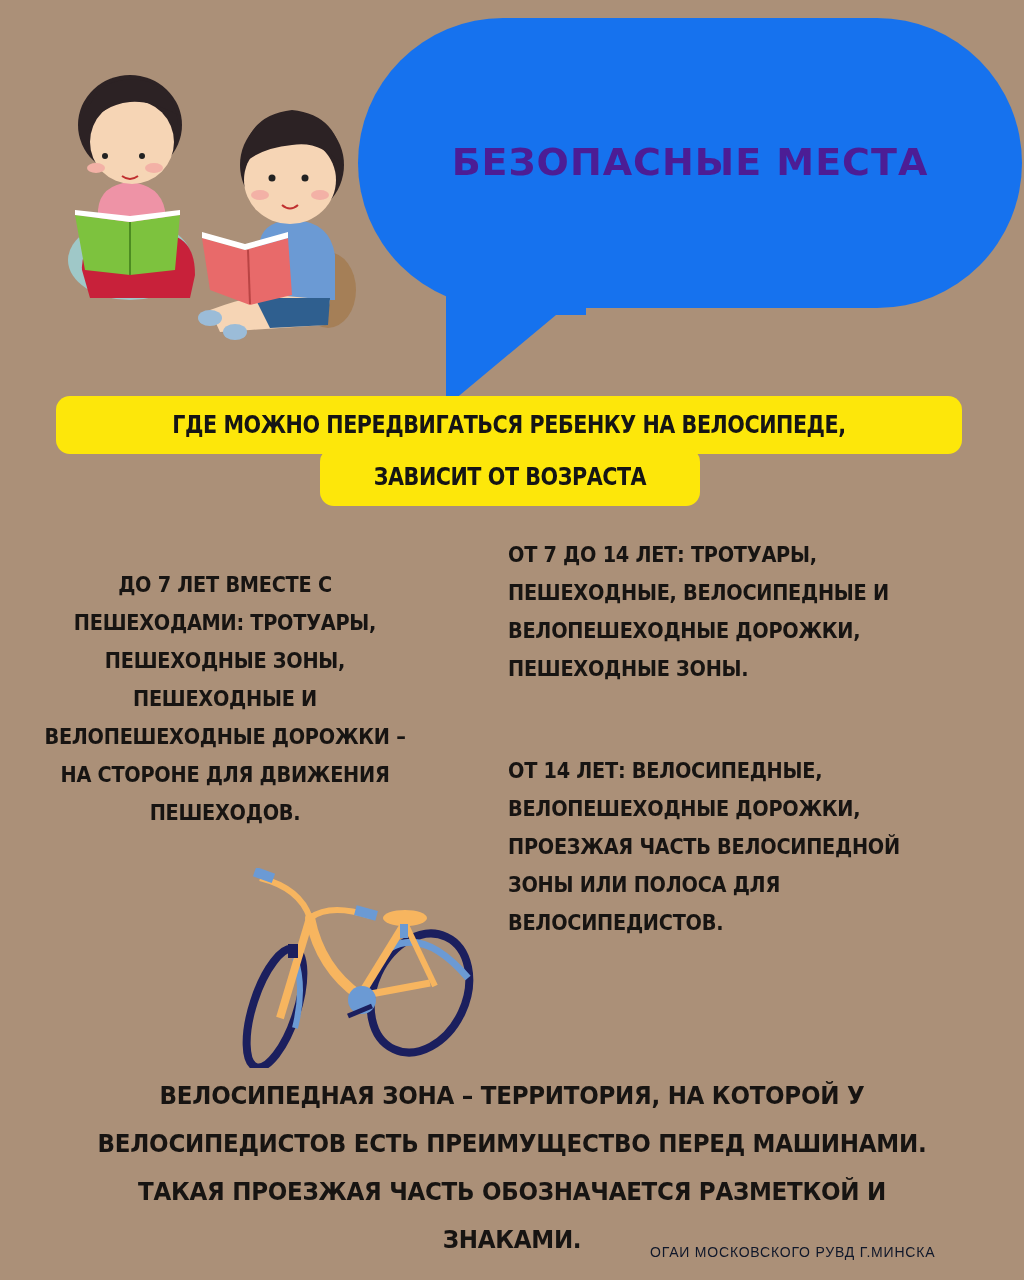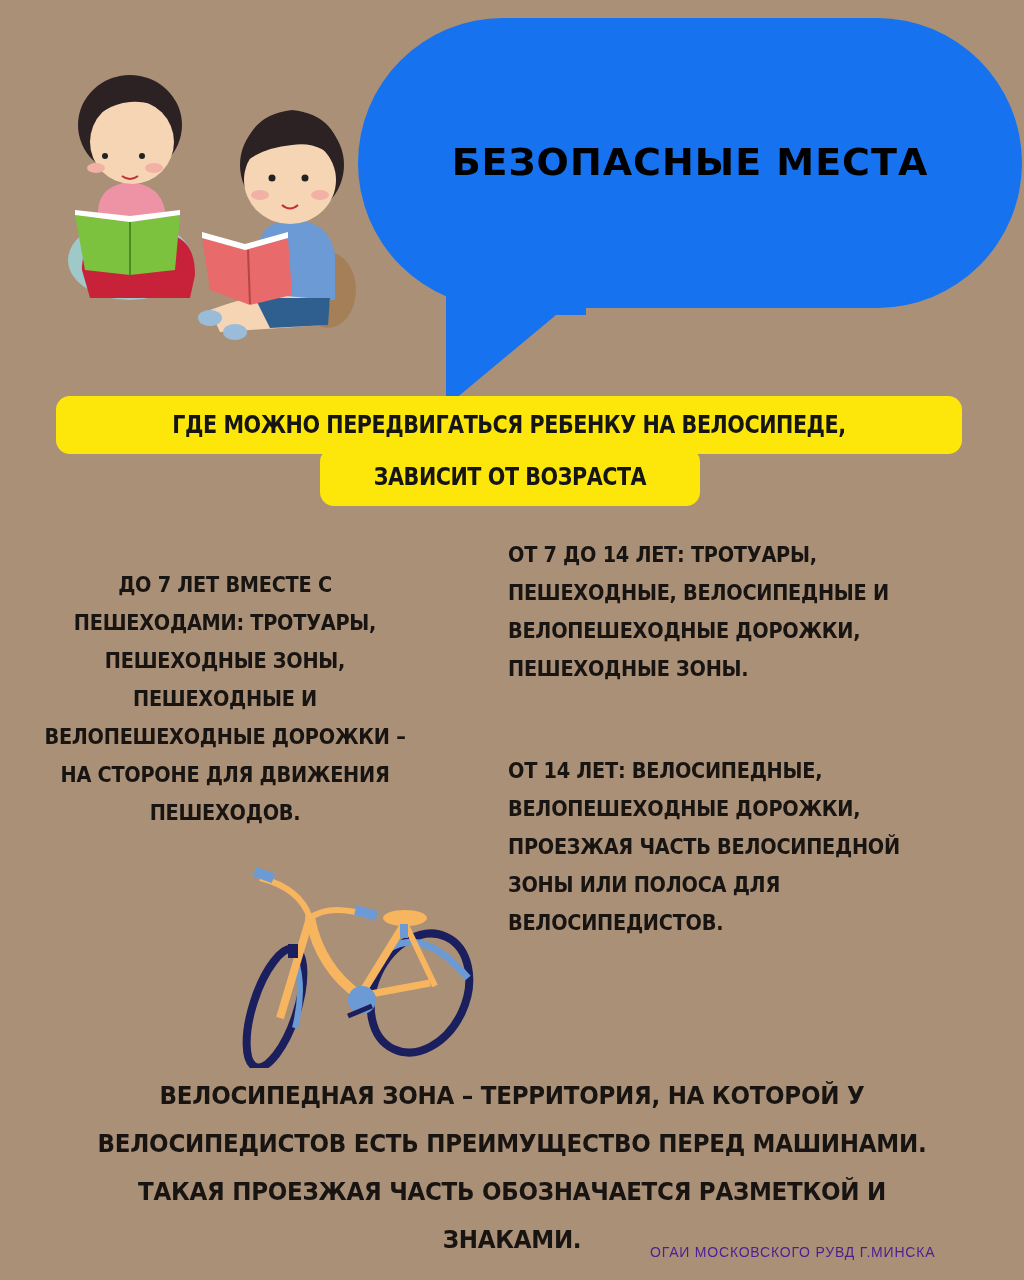--- a/index.html
+++ b/index.html
@@ -2,34 +2,34 @@
 <html><head>
 <meta charset="utf-8">
 <style>
   html, body { margin:0; padding:0; }
   body { width:1024px; height:1280px; background:#ab9078; position:relative; overflow:hidden;
          font-family:"Liberation Sans", sans-serif; }
   .abs { position:absolute; }
   .bubble { left:358px; top:18px; width:664px; height:290px; background:#1672ee; border-radius:150px; }
   .bubble-tail { left:446px; top:250px; width:140px; height:150px; }
   .bubble-title { left:358px; top:140px; width:664px; text-align:center; font-weight:900;
-    font-size:38px; color:#000000; letter-spacing:1px; font-family:"DejaVu Sans", sans-serif; }
+    font-size:38px; color:#4c1d95; letter-spacing:1px; font-family:"DejaVu Sans", sans-serif; }
   .banner1 { left:56px; top:396px; width:906px; height:58px; background:#fde70a; border-radius:14px; }
   .banner2 { left:320px; top:448px; width:380px; height:58px; background:#fde70a; border-radius:14px; }
   .banner-text { font-family:"DejaVu Sans Condensed","DejaVu Sans", sans-serif; font-weight:bold;
     font-size:25px; color:#151515; text-align:center; letter-spacing:-0.5px; transform:scaleX(0.92); }
   .b1t { left:56px; top:410px; width:906px; }
   .b2t { left:320px; top:462px; width:380px; }
   .body-text { font-family:"DejaVu Sans", sans-serif; font-weight:bold; color:#171412;
     font-size:21px; line-height:38px; letter-spacing:-0.3px; }
   .left-col { left:10px; top:566px; width:430px; text-align:center; transform:scaleX(0.92); }
   .right-col1 { left:508px; top:536px; width:490px; transform-origin:left; transform:scaleX(0.92); }
   .right-col2 { left:508px; top:752px; width:490px; transform-origin:left; transform:scaleX(0.92); }
   .bottom-text { left:20px; top:1072px; width:984px; text-align:center; font-size:25px; line-height:48px; transform:scaleX(0.92); }
-  .footer { left:650px; top:1244px; font-size:14px; color:#4c1d95; letter-spacing:0.8px; }
+  .footer { left:650px; top:1244px; font-size:14px; color:#0f172a; letter-spacing:0.8px; }
   .line { display:block; }
 </style>
 </head>
 <body>
 
 <svg class="abs" style="left:60px;top:70px" width="300" height="270" viewBox="0 0 300 270">
 
   <ellipse cx="70" cy="190" rx="62" ry="40" fill="#9fc8c8"></ellipse>
 
   <path d="M22 200 Q20 170 60 165 L110 165 Q135 170 135 205 L130 228 L30 228 Z" fill="#c8213a"></path>

